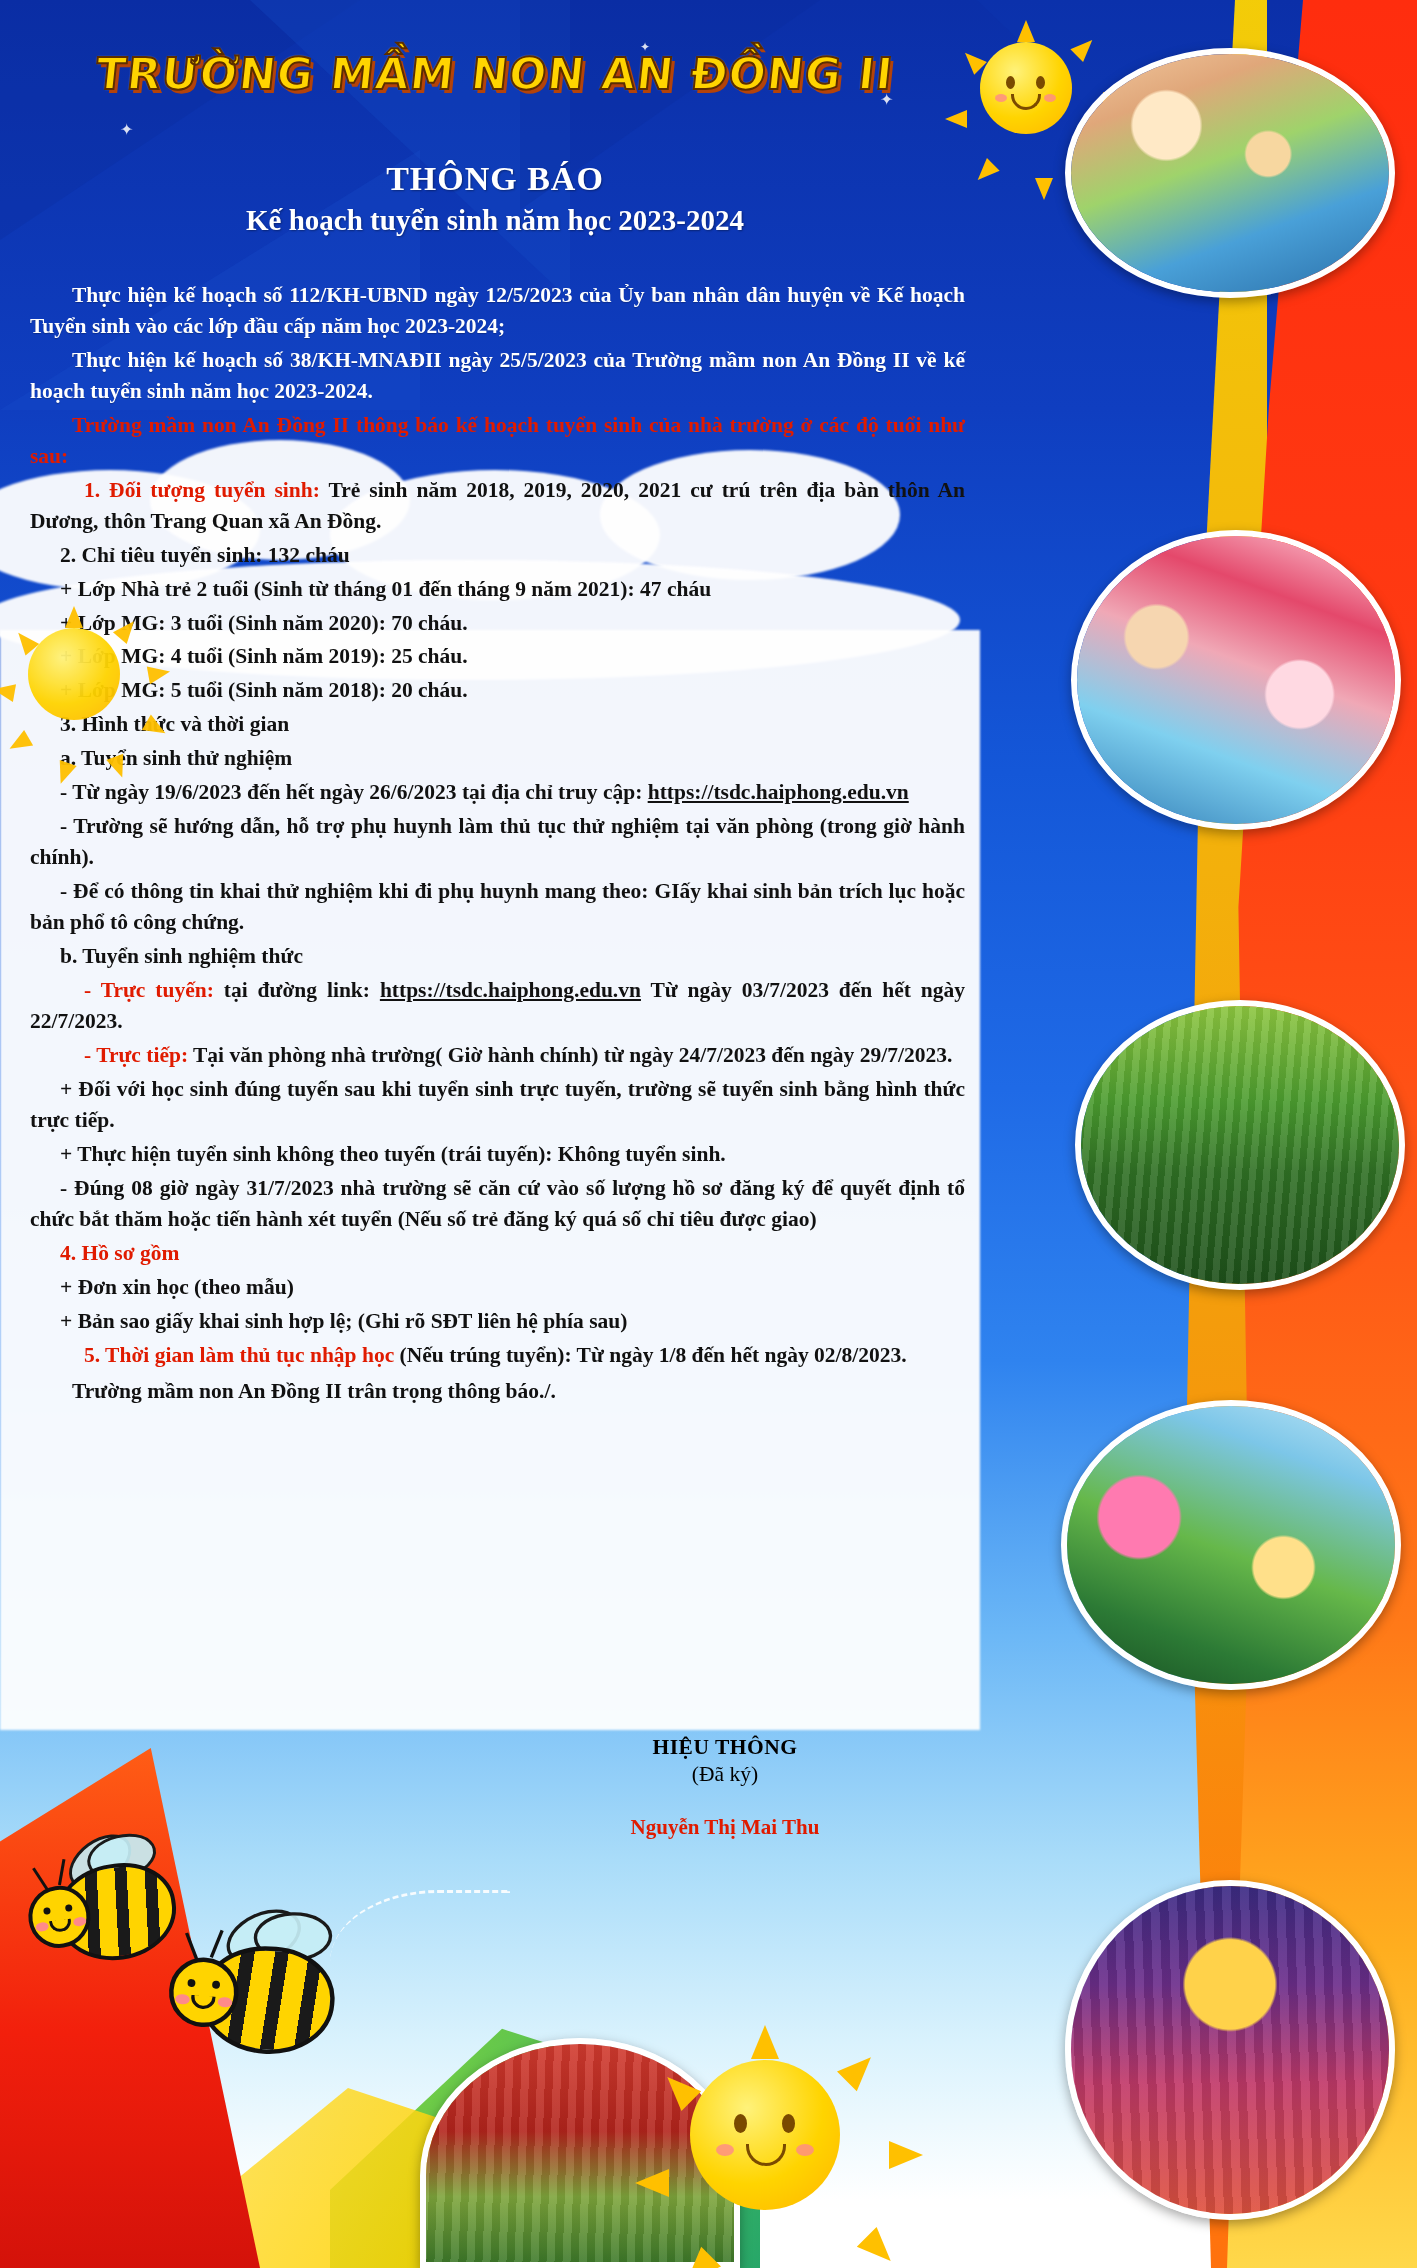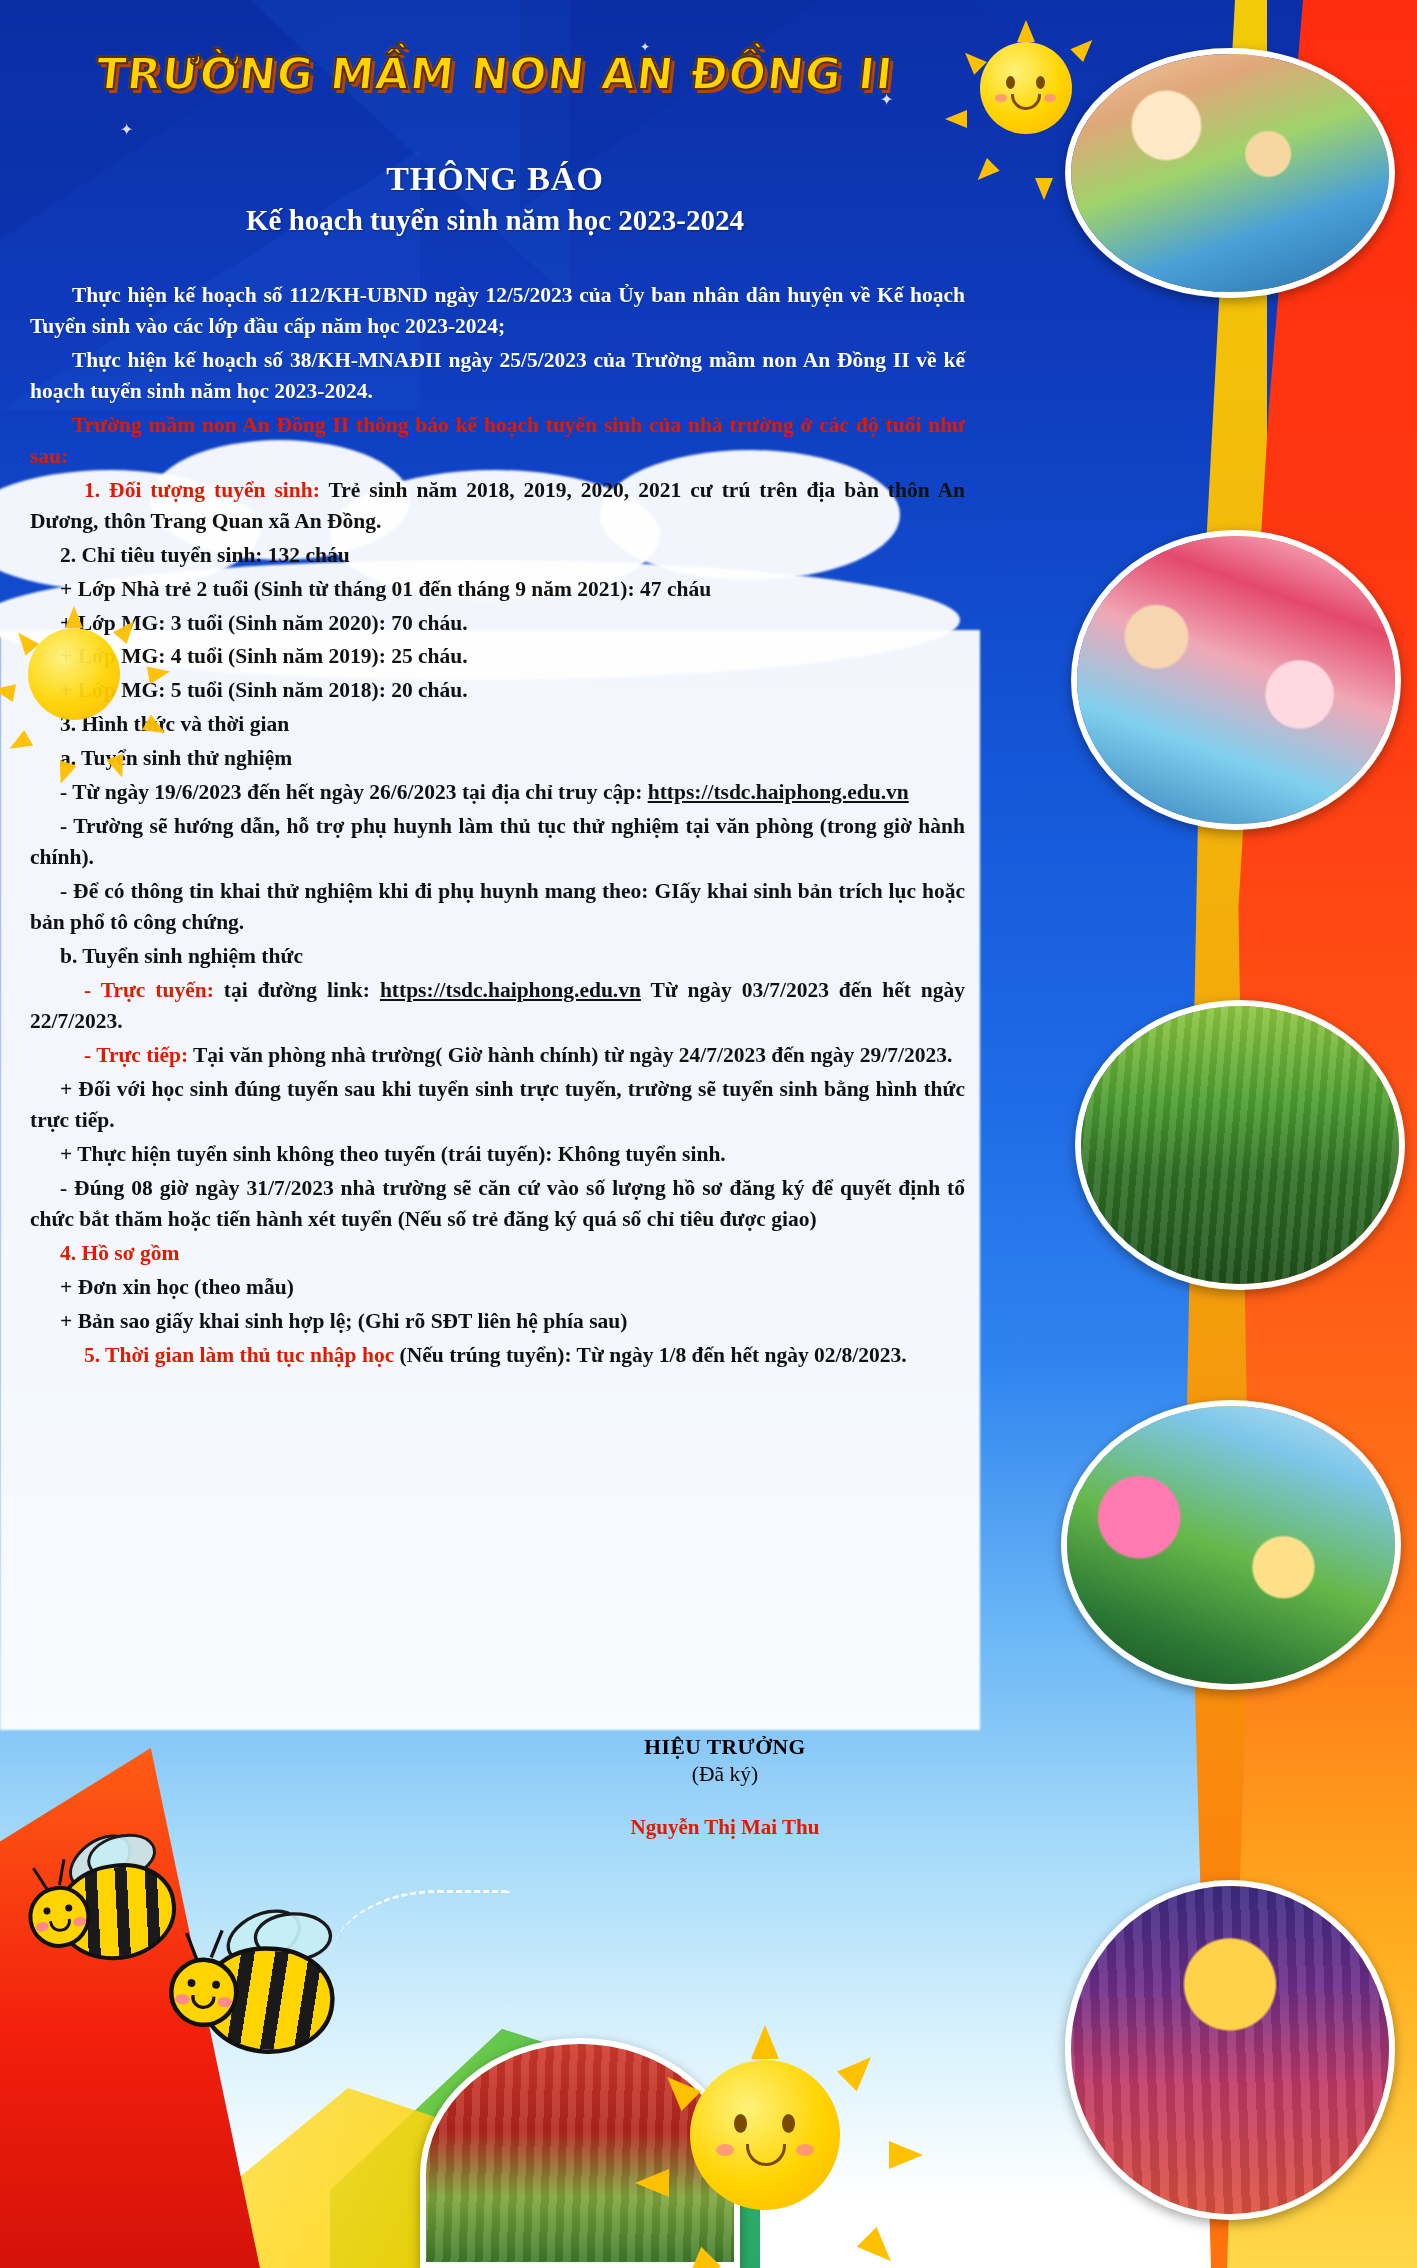--- a/index.html
+++ b/index.html
@@ -291,24 +291,25 @@
     <p class="ind2 bold just">- Đúng 08 giờ ngày 31/7/2023 nhà trường sẽ căn cứ vào số lượng hồ sơ đăng ký để quyết định tổ chức bắt thăm hoặc tiến hành xét tuyển (Nếu số trẻ đăng ký quá số chỉ tiêu được giao)</p>
 
     <p class="ind2 red">4. Hồ sơ gồm</p>
     <p class="ind2 bold">+ Đơn xin học (theo mẫu)</p>
     <p class="ind2 bold">+ Bản sao giấy khai sinh hợp lệ; (Ghi rõ SĐT liên hệ phía sau)</p>
 
     <p class="ind2 bold just">
       <span class="red">5. Thời gian làm thủ tục nhập học</span><span> (Nếu trúng tuyển): Từ ngày 1/8 đến hết ngày 02/8/2023.</span>
     </p>
 
+    <p class="ind bold" style="margin-top:6px;">Trường mầm non An Đồng II trân trọng thông báo./.</p>
   </div>
 
   <div id="sign">
-    <div class="s1">HIỆU TRƯỞNG</div>
+    <div class="s1">HIỆU THÔNG</div>
     <div class="s2">(Đã ký)</div>
     <div class="s3">Nguyễn Thị Mai Thu</div>
   </div>
 
   <div class="photo" id="photo1">
     <div class="ph-inner p1"></div>
 
   </div>
   <div class="photo" id="photo2">
     <div class="ph-inner p2"></div>

